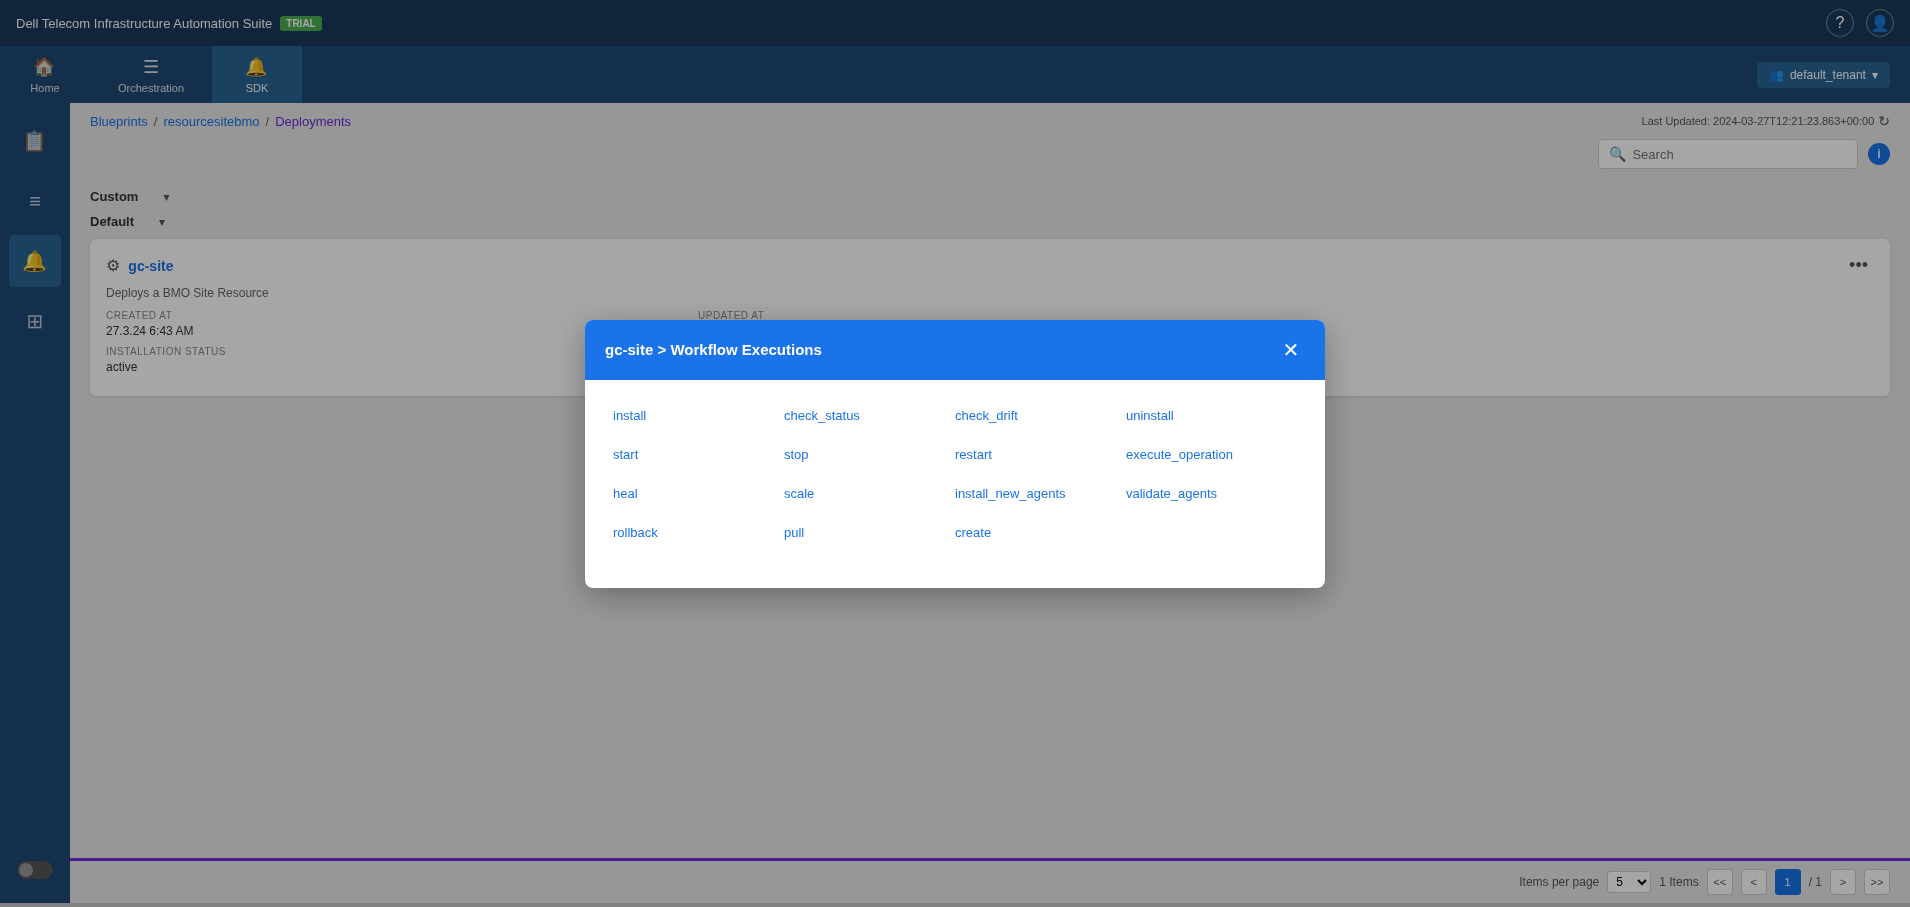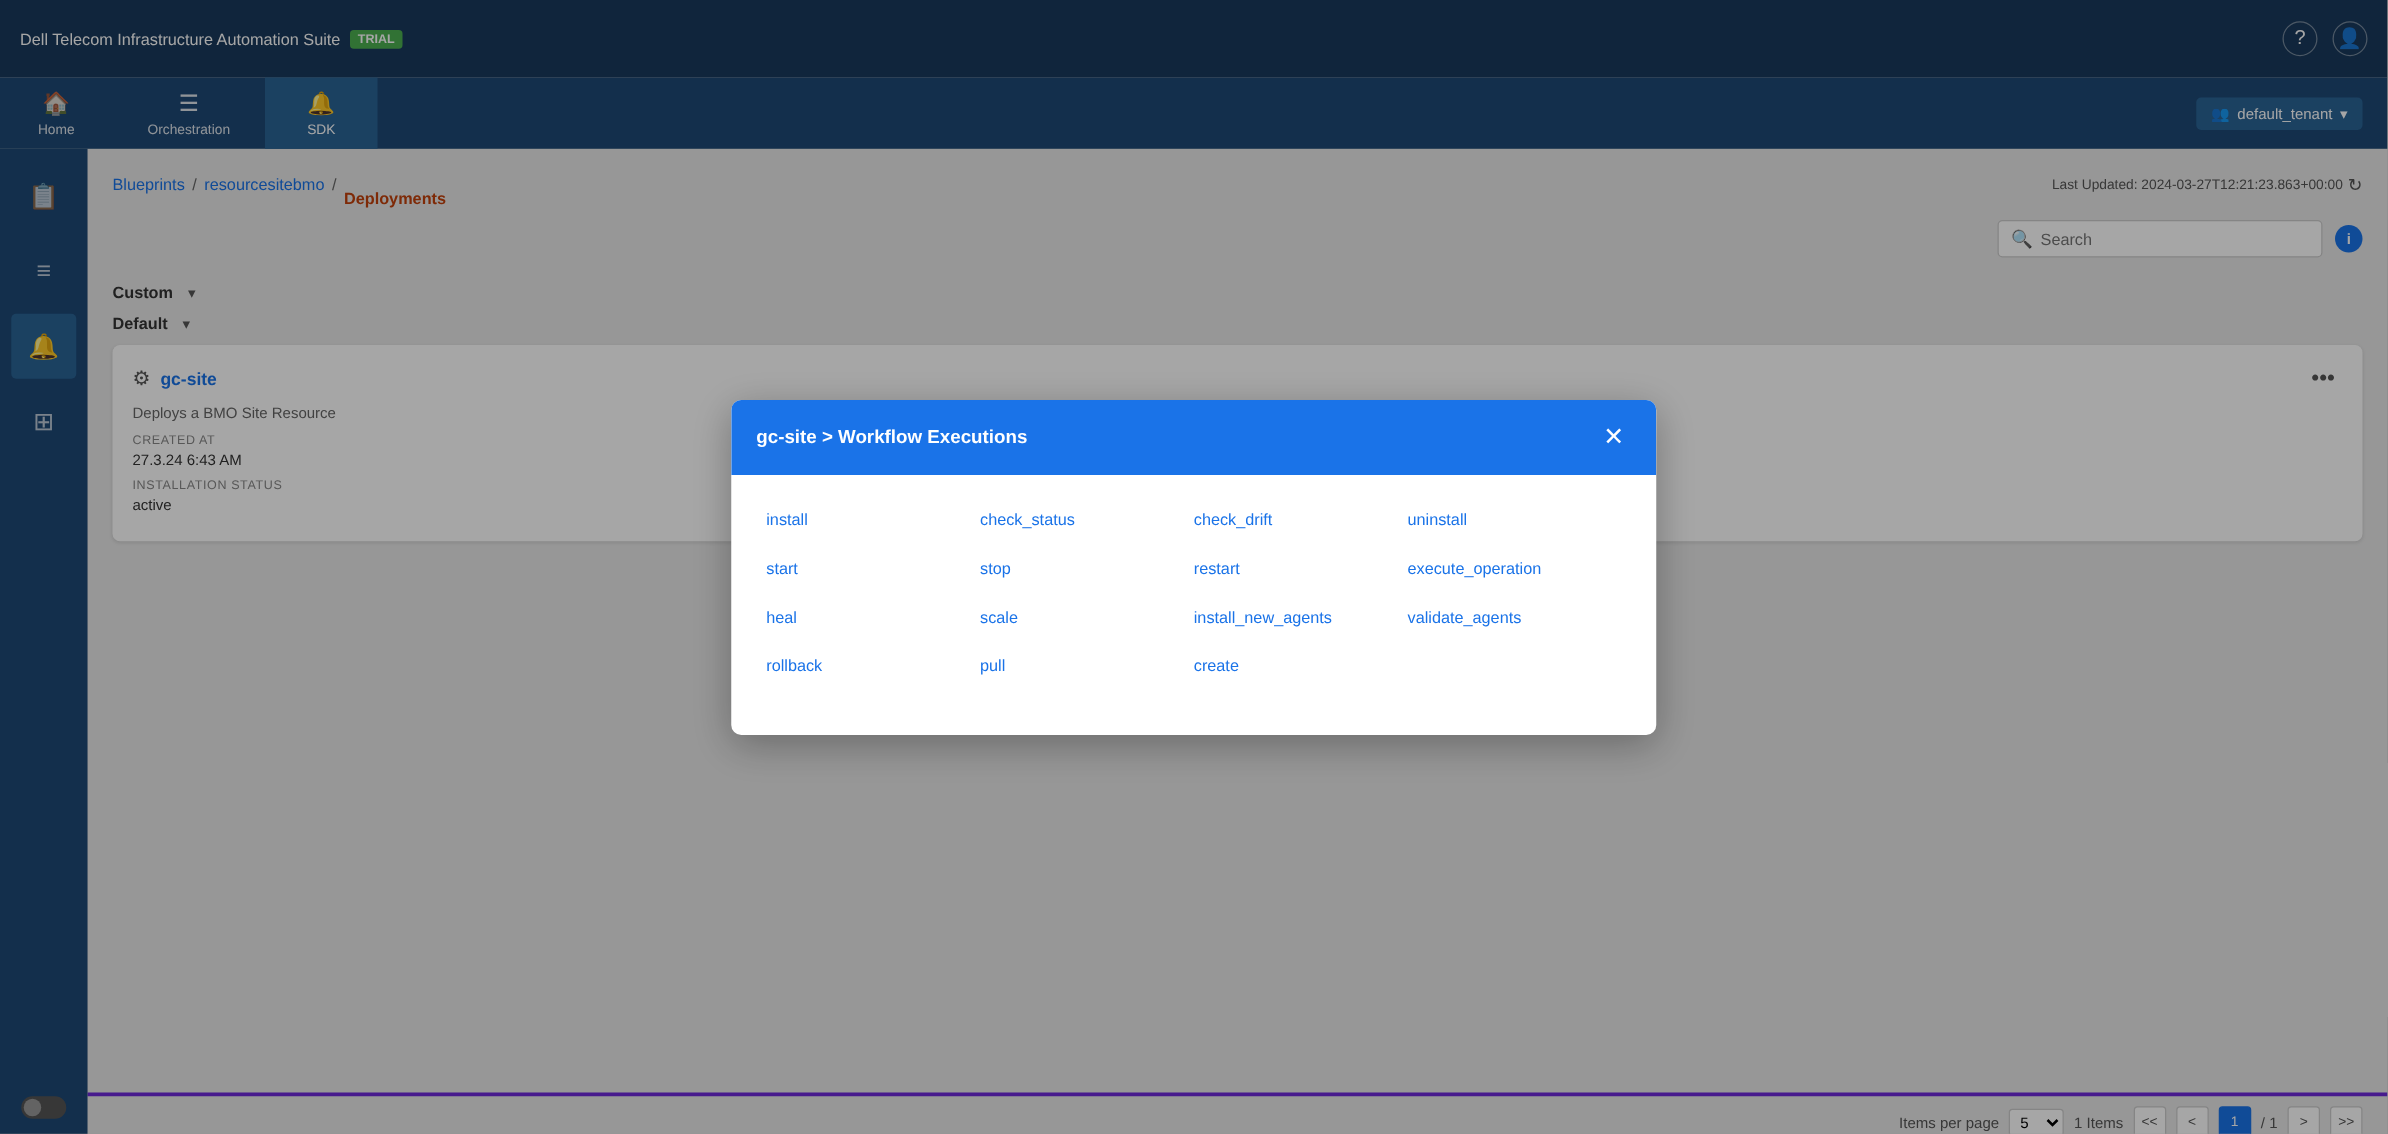--- a/index.html
+++ b/index.html
@@ -1,21 +1,21 @@
 <!DOCTYPE html>
 <html><head>
   <meta charset="utf-8">
   <style>
     * { box-sizing: border-box; margin: 0; padding: 0; }
     body { font-family: Arial, sans-serif; font-size: 13px; background: #c8c8c8; overflow: hidden; width: 1910px; height: 907px; }
 
     
     .top-nav {
       background: #1a3a5c;
-      height: 62px;
+      height: 46px;
       display: flex;
       align-items: center;
       justify-content: space-between;
       padding: 0 16px;
       position: relative;
       z-index: 10;
     }
     .top-nav-left {
       display: flex;
       align-items: center;
@@ -189,23 +189,22 @@
       color: #333;
     }
     .breadcrumb-sep {
       color: #666;
     }
     .breadcrumb-link {
       color: #1a73e8;
       cursor: pointer;
     }
     .breadcrumb-current {
-      color: #c2410c;
-      font-weight: 700;
-      margin-top: 22px;
+      color: #6d28d9;
+      font-weight: 400;
     }
     .last-updated {
       font-size: 11px;
       color: #555;
       text-align: right;
       display: flex;
       align-items: center;
       gap: 4px;
       justify-content: flex-end;
     }
@@ -247,21 +246,21 @@
     
     .cards-section {
       flex: 1;
       padding: 10px 20px;
       overflow-y: auto;
     }
 
     .section-header {
       display: flex;
       align-items: center;
-      gap: 12px;
+      gap: 25px;
       margin-bottom: 10px;
     }
     .section-title {
       font-size: 13px;
       font-weight: 600;
       color: #333;
       cursor: pointer;
     }
     .chevron-icon {
       font-size: 12px;

